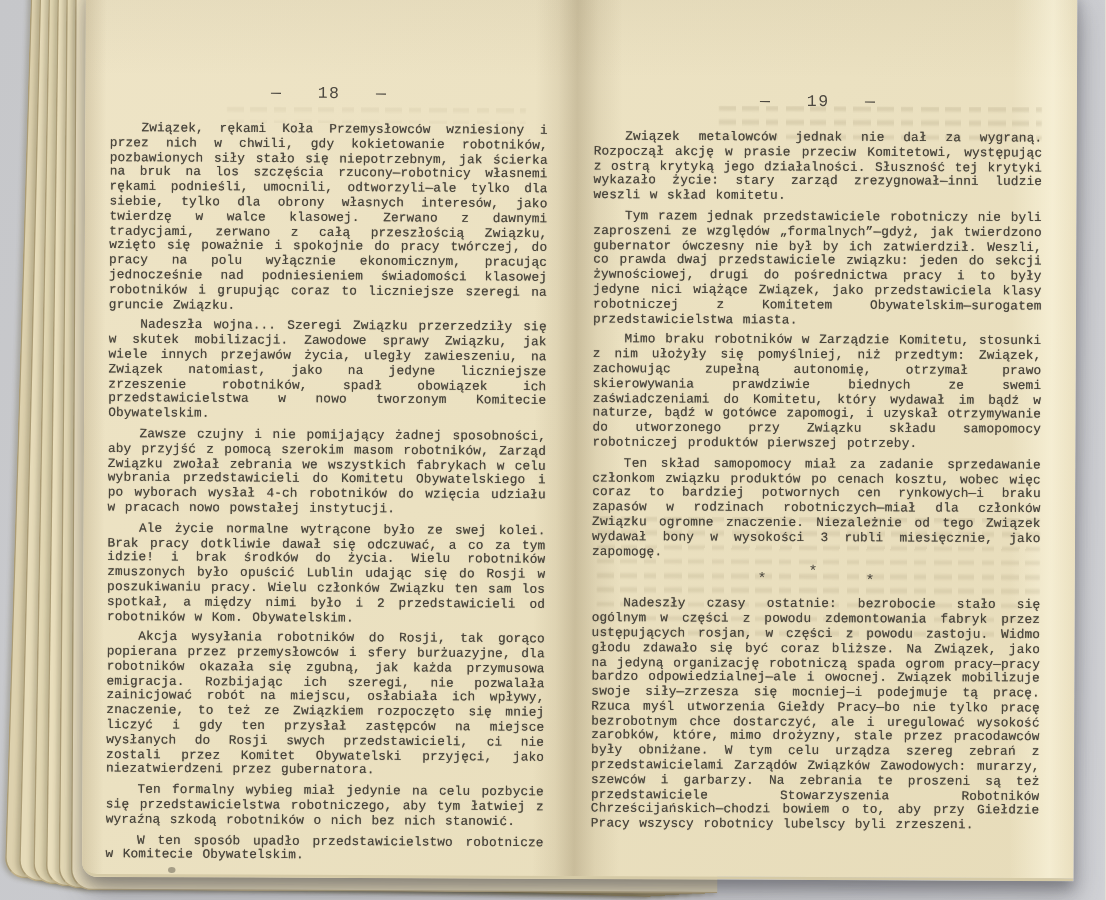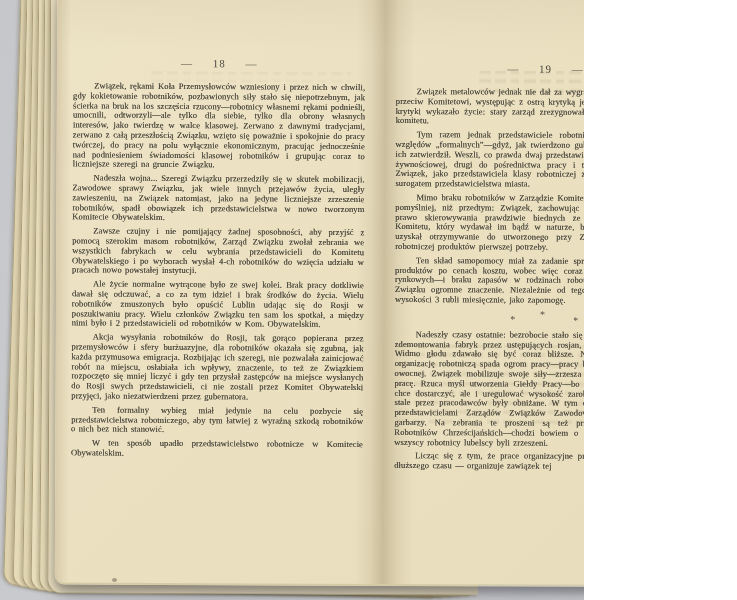--- a/index.html
+++ b/index.html
@@ -1,19 +1,19 @@
 <!DOCTYPE html>
 <html><head>
 <meta charset="utf-8">
 <style>
   html,body{margin:0;padding:0;}
   .scene{
-    position:relative;width:584px;height:600px;overflow:hidden;
+    position:relative;width:737px;height:600px;overflow:hidden;
     background:linear-gradient(115deg,#c6c7ca 0%,#cbccd0 55%,#d2d3d7 100%);
-    font-family:Liberation Serif, serif;
+    font-family:Liberation Mono, monospace;
   }
   
   .edge{
     position:absolute;top:-12px;height:606px;width:430px;
     border-left:1px solid #ab9c76;border-bottom:1px solid #c0b088;
     border-bottom-left-radius:14px;
     box-shadow:-2px 1px 3px rgba(90,82,55,.28);
     transform-origin:320px 30px;
   }
   .s1{left:20px;transform:rotate(1.7deg);background:#ddd1ae;}
@@ -106,19 +106,18 @@
       <p>Związek metalowców jednak nie dał za wygraną. Rozpoczął akcję w prasie przeciw Komitetowi, występując z ostrą krytyką jego działalności. Słuszność tej krytyki wykazało życie: stary zarząd zrezygnował—inni ludzie weszli w skład komitetu.</p>
       <p>Tym razem jednak przedstawiciele robotniczy nie byli zaproszeni ze względów „formalnych”—gdyż, jak twierdzono gubernator ówczesny nie był by ich zatwierdził. Weszli, co prawda dwaj przedstawiciele związku: jeden do sekcji żywnościowej, drugi do pośrednictwa pracy i to były jedyne nici wiążące Związek, jako przedstawiciela klasy robotniczej z Komitetem Obywatelskim—surogatem przedstawicielstwa miasta.</p>
       <p>Mimo braku robotników w Zarządzie Komitetu, stosunki z nim ułożyły się pomyślniej, niż przedtym: Związek, zachowując zupełną autonomię, otrzymał prawo skierowywania prawdziwie biednych ze swemi zaświadczeniami do Komitetu, który wydawał im bądź w naturze, bądź w gotówce zapomogi, i uzyskał otrzymywanie do utworzonego przy Związku składu samopomocy robotniczej produktów pierwszej potrzeby.</p>
       <p>Ten skład samopomocy miał za zadanie sprzedawanie członkom związku produktów po cenach kosztu, wobec więc coraz to bardziej potwornych cen rynkowych—i braku zapasów w rodzinach robotniczych—miał dla członków Związku ogromne znaczenie. Niezależnie od tego Związek wydawał bony w wysokości 3 rubli miesięcznie, jako zapomogę.</p>
       <div class="divider">
         <span class="ast1">*</span>
         <span class="ast2">*</span>
         <span class="ast3">*</span>
       </div>
       <p>Nadeszły czasy ostatnie: bezrobocie stało się ogólnym w części z powodu zdemontowania fabryk przez ustępujących rosjan, w części z powodu zastoju. Widmo głodu zdawało się być coraz bliższe. Na Związek, jako na jedyną organizację robotniczą spada ogrom pracy—pracy bardzo odpowiedzialnej—ale i owocnej. Związek mobilizuje swoje siły—zrzesza się mocniej—i podejmuje tą pracę. Rzuca myśl utworzenia Giełdy Pracy—bo nie tylko pracę bezrobotnym chce dostarczyć, ale i uregulować wysokość zarobków, które, mimo drożyzny, stale przez pracodawców były obniżane. W tym celu urządza szereg zebrań z przedstawicielami Zarządów Związków Zawodowych: murarzy, szewców i garbarzy. Na zebrania te proszeni są też przedstawiciele Stowarzyszenia Robotników Chrześcijańskich—chodzi bowiem o to, aby przy Giełdzie Pracy wszyscy robotnicy lubelscy byli zrzeszeni.</p>
-      <p>Licząc się z tym, że prace organizacyjne przy Giełdzie Pracy wymagają dłuższego czasu — organizuje zawiązek tej</p>
     </div>
 
   </div>
 
   <div class="speck"></div>
 </div>
 
 </body></html>

